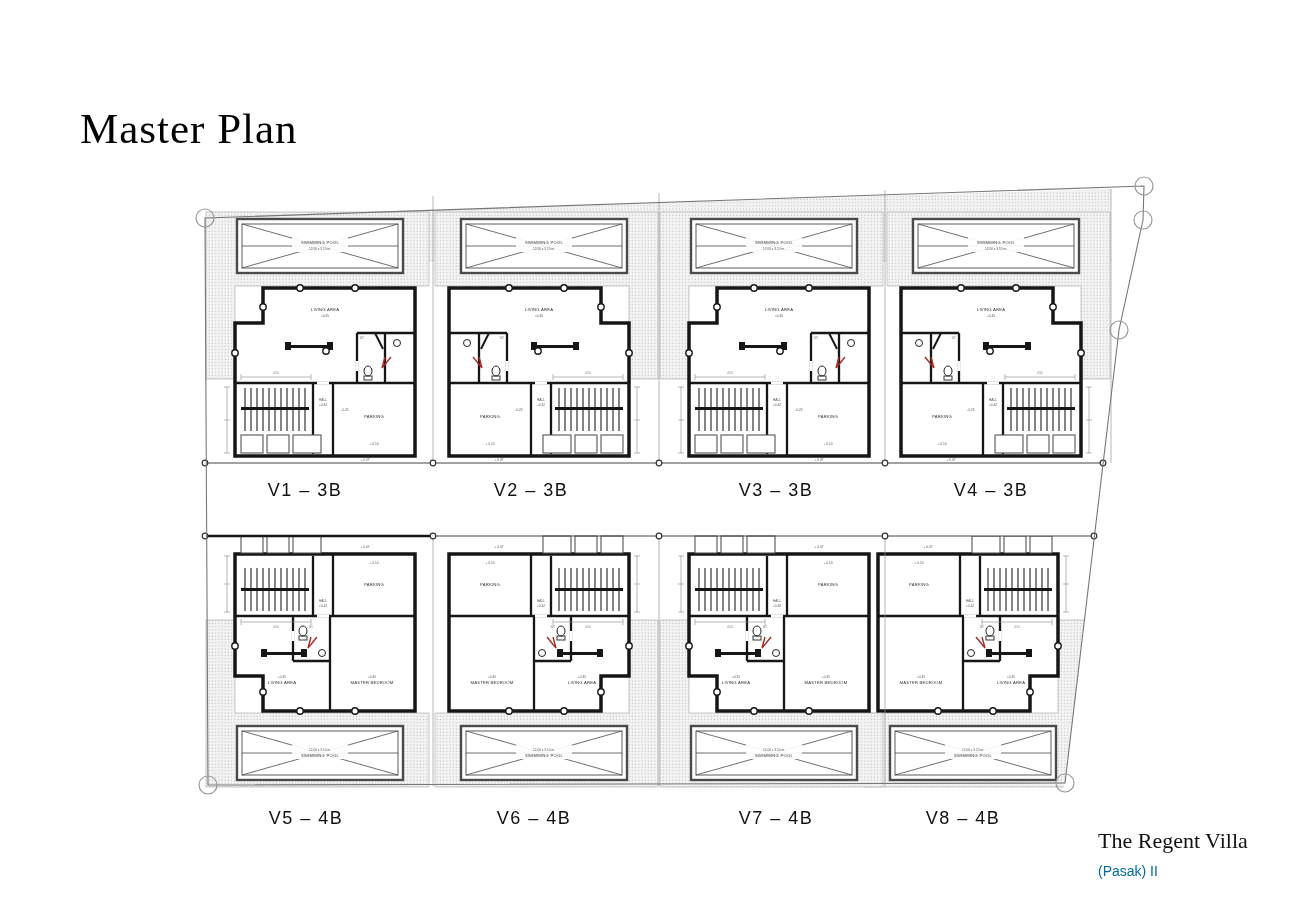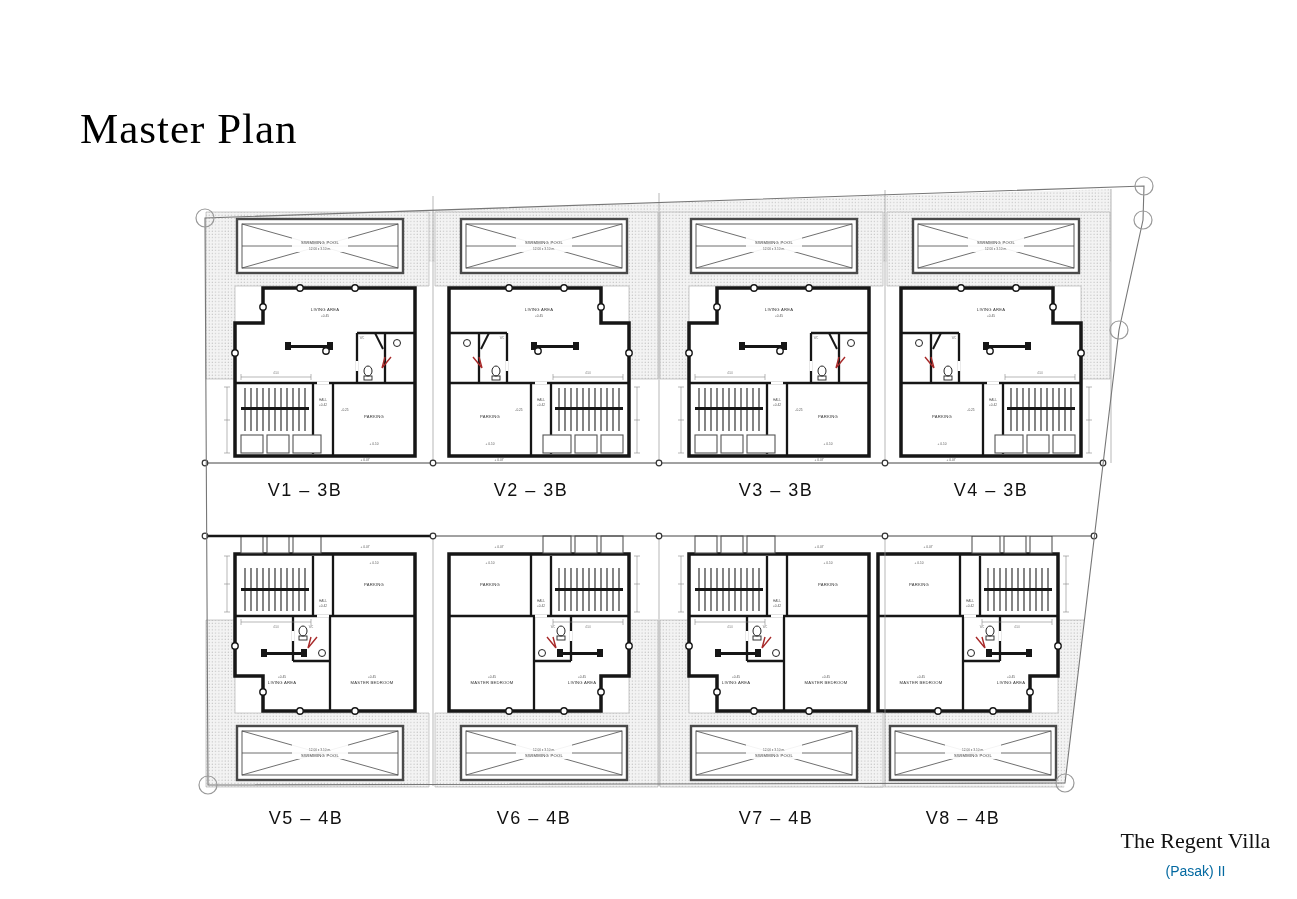--- a/index.html
+++ b/index.html
@@ -1,21 +1,21 @@
 <!DOCTYPE html>
 <html><head>
 <meta charset="utf-8">
 <style>
   html,body{margin:0;padding:0;background:#fff;}
   .page{position:relative;width:1297px;height:899px;background:#ffffff;overflow:hidden;
         font-family:"Liberation Sans",sans-serif;}
   .page-title{position:absolute;left:80px;top:104px;margin:0;font-family:"Liberation Serif",serif;
         font-weight:400;font-size:43px;color:#000;letter-spacing:1px;}
   svg.site{position:absolute;left:0;top:0;width:1297px;height:899px;}
-  .signature{position:absolute;left:1098px;top:828px;width:195px;text-align:center;}
+  .signature{position:absolute;left:1098px;top:828px;width:195px;}
   .sig-name{font-family:"Liberation Serif",serif;font-size:22px;color:#111;white-space:nowrap;}
   .sig-phase{font-size:14px;color:#0369a1;margin-top:9px;}
   
   .vlabel{font-family:"Liberation Sans",sans-serif;font-size:18px;fill:#111;text-anchor:middle;letter-spacing:1.5px;}
   .rm{font-family:"Liberation Sans",sans-serif;font-size:4.2px;fill:#333;text-anchor:middle;letter-spacing:.2px;}
   .sm{font-family:"Liberation Sans",sans-serif;font-size:3.2px;fill:#555;text-anchor:middle;}
   .dm{font-family:"Liberation Sans",sans-serif;font-size:2.8px;fill:#777;text-anchor:middle;}
   .pl{font-family:"Liberation Sans",sans-serif;font-size:4.1px;fill:#333;text-anchor:middle;letter-spacing:.3px;}
 </style>
 </head>

